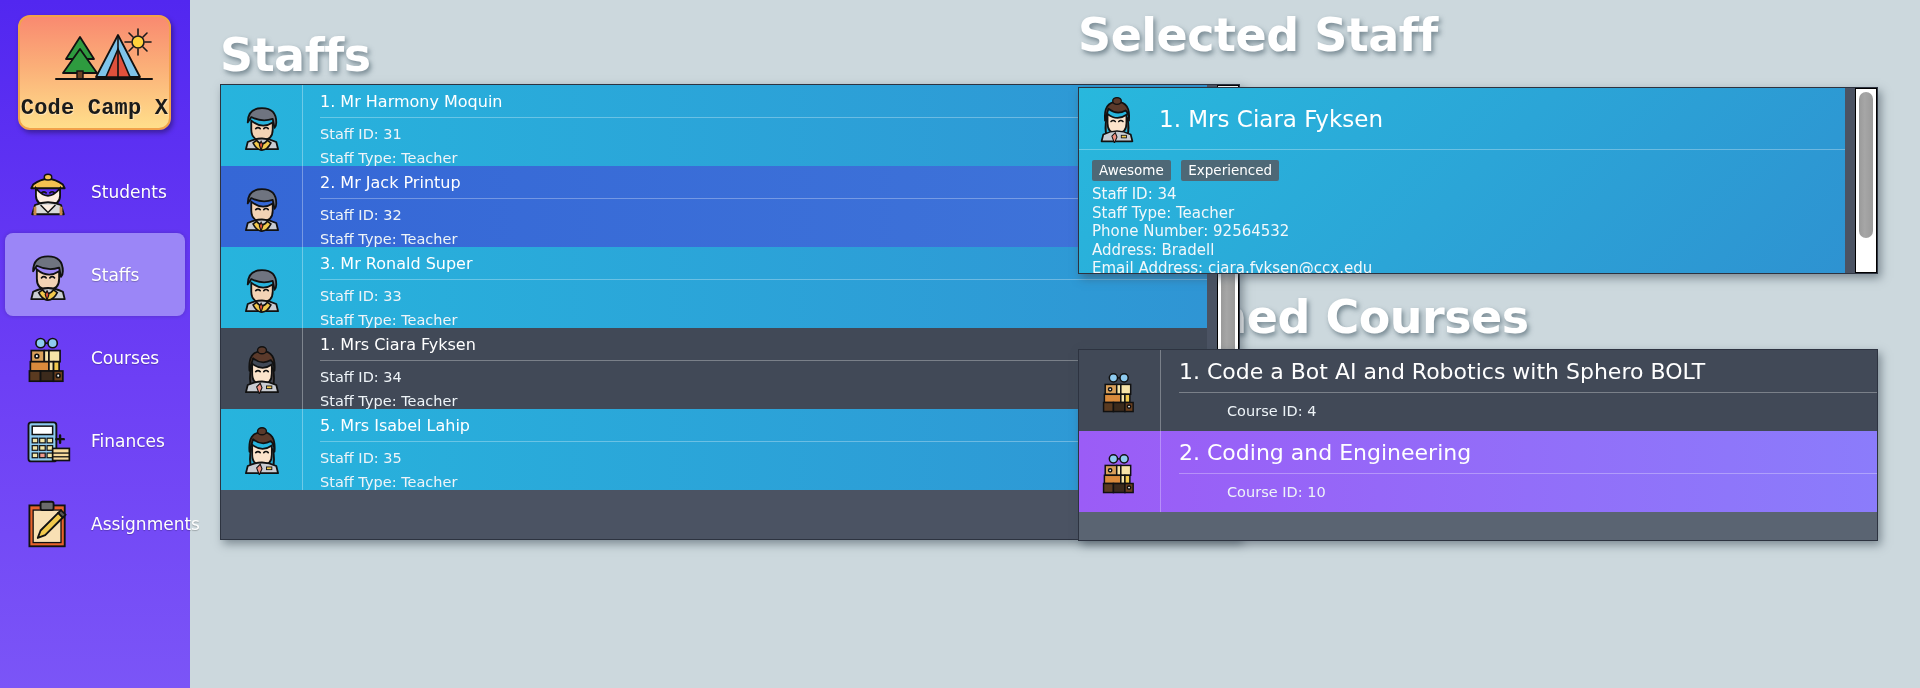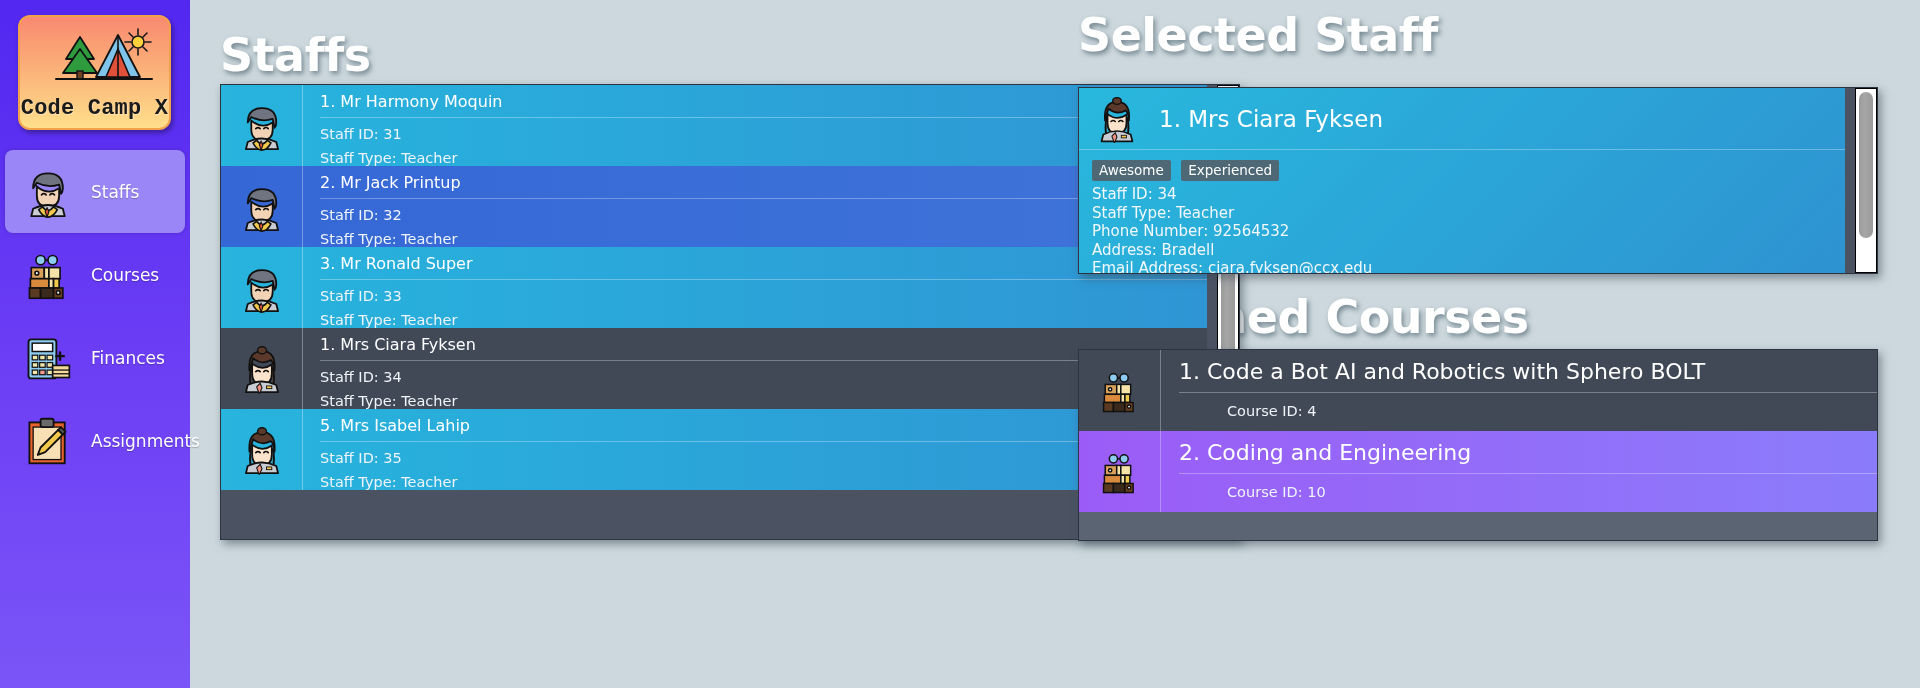--- a/index.html
+++ b/index.html
@@ -271,20 +271,34 @@
           <line x1="98" y1="12" x2="98" y2="54" stroke="#111" stroke-width="1.6"></line>
 
           <line x1="36" y1="56" x2="132" y2="56" stroke="#111" stroke-width="2" stroke-linecap="round"></line>
         </svg>
       </div>
       <div class="logo-text">Code Camp X</div>
     </div>
 
     <div class="nav">
 
+      <div class="nav-item">
+        <div class="nav-icon">
+          <svg viewBox="0 0 56 56" width="52" height="52">
+            <path d="M12 20 q16 -12 32 0 l2 4 H10 z" fill="#f5c251" stroke="#111" stroke-width="2" stroke-linejoin="round"></path>
+            <ellipse cx="28" cy="12" rx="4" ry="3" fill="#f5c251" stroke="#111" stroke-width="1.6"></ellipse>
+            <path d="M15 24 q13 16 26 0 v8 q0 10 -13 10 t-13 -10 z" fill="#fdeee2" stroke="#111" stroke-width="2"></path>
+            <path d="M14 42 q14 -6 28 0 l3 10 H11 z" fill="#d9d9d9" stroke="#111" stroke-width="2" stroke-linejoin="round"></path>
+            <path d="M20 42 l8 8 l8 -8" fill="#fdeee2" stroke="#111" stroke-width="1.6"></path>
+            <path d="M14 44 v9 M42 44 v9" stroke="#c98a49" stroke-width="3"></path>
+            <path d="M21 29 q2.5 -2.5 5 0 M30 29 q2.5 -2.5 5 0" stroke="#111" stroke-width="1.8" fill="none" stroke-linecap="round"></path>
+          </svg>
+        </div>
+        <div class="nav-label">Students</div>
+      </div>
 
       <div class="nav-item active">
         <div class="nav-icon">
           <svg viewBox="0 0 56 56" width="52" height="52">
             <path d="M12 24 q0 -16 16 -16 t16 16 q0 4 -2 6 l-2 -10 q-12 4 -24 -2 z" fill="#6f7480" stroke="#111" stroke-width="2" stroke-linejoin="round"></path>
             <path d="M16 22 q12 10 24 2 v8 q0 12 -12 12 t-12 -12 z" fill="#f3d3b5" stroke="#111" stroke-width="2"></path>
             <path d="M12 46 q16 -8 32 0 l2 8 H10 z" fill="#c9ccd2" stroke="#111" stroke-width="2" stroke-linejoin="round"></path>
             <path d="M22 44 q6 8 12 0 l4 3 q-4 8 -10 8 t-10 -8 z" fill="#f2c94c" stroke="#111" stroke-width="1.8"></path>
             <path d="M27 45 l2 4 l-2 6 l-2 -6 z" fill="#e0513c" stroke="#111" stroke-width="1.2"></path>
             <path d="M21 31 q2.5 -2.5 5 0 M30 31 q2.5 -2.5 5 0" stroke="#111" stroke-width="1.8" fill="none" stroke-linecap="round"></path>

